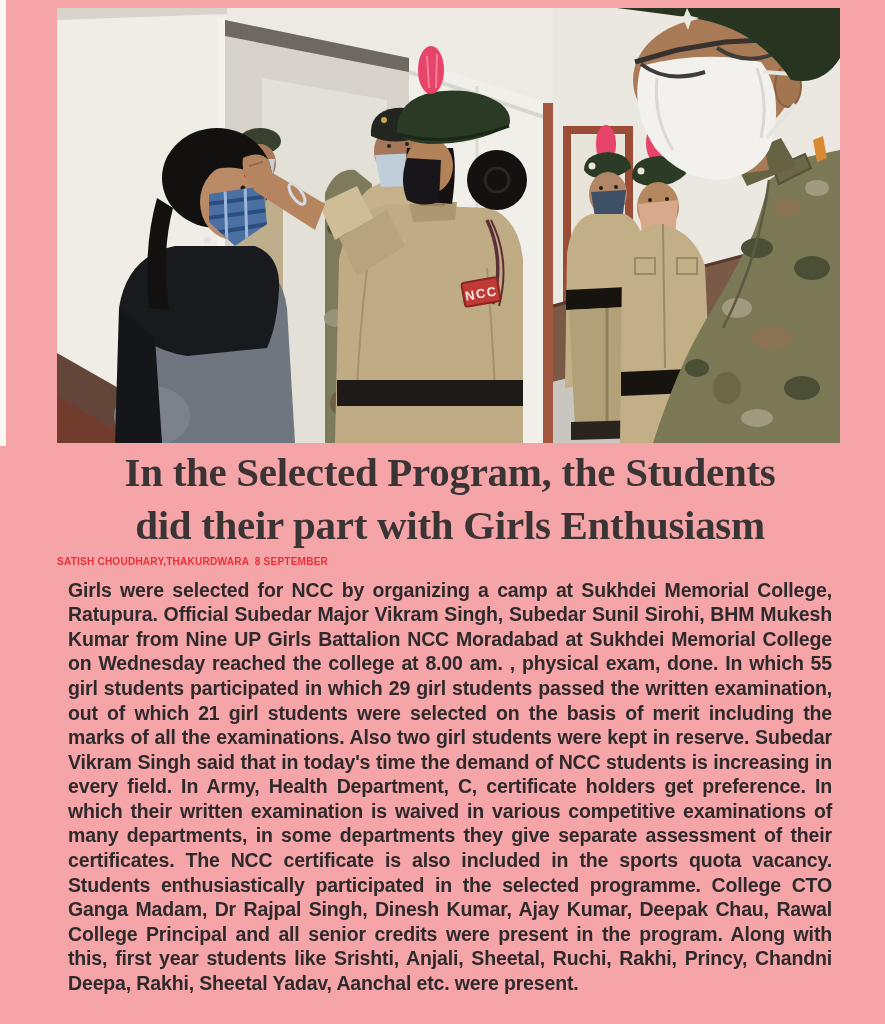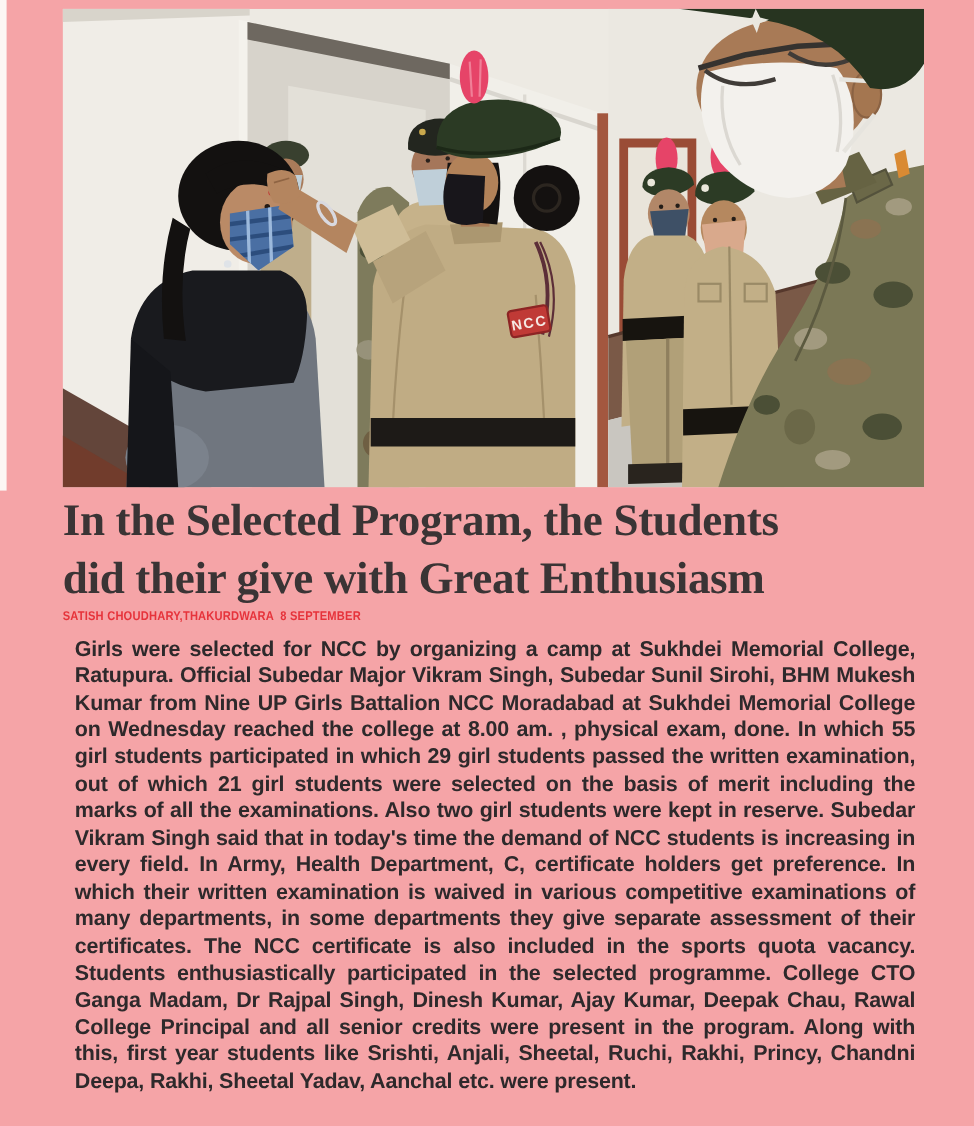--- a/index.html
+++ b/index.html
@@ -7,21 +7,21 @@
     width:885px;height:1024px;position:relative;overflow:hidden;
     background:#f5a4a7;
     font-family:"Liberation Sans",sans-serif;
   }
   .edge-left{position:absolute;left:0;top:0;width:6px;height:446px;background:#fcf6f4;}
   .photo{position:absolute;left:57px;top:8px;width:783px;height:435px;margin:0;}
   .photo svg{display:block;width:100%;height:100%;}
   .content{position:absolute;left:57px;top:446px;width:786px;}
   .headline{
     margin:0;font-family:"Liberation Serif","DejaVu Serif",serif;
-    font-weight:700;color:#3a3435;font-size:41px;line-height:1.29;letter-spacing:-0.3px;
+    font-weight:700;color:#3a3435;font-size:41px;line-height:1.29;letter-spacing:-0.3px;text-align:center;
   }
   .headline span{display:block;}
   .byline{
     margin:3px 0 7px 0;color:#e6333b;font-weight:700;font-size:11.5px;
     transform:scaleX(0.88);transform-origin:left center;white-space:pre;
     letter-spacing:0.2px;
   }
   .body-text{
     margin:11px;color:#2e292b;font-weight:700;font-size:19.5px;line-height:1.26;
     text-align:justify;letter-spacing:-0.15px;
@@ -227,17 +227,17 @@
       </g>
       <path d="M560,0 L783,0 L783,50 Q766,78 734,72 Q700,20 636,10 Q592,4 560,0 Z" fill="#273420"></path>
       <polygon points="630,0 634,8 642,10 634,13 631,22 627,13 619,10 627,8" fill="#e9e7df"></polygon>
     </g>
   </svg>
 </figure>
 
 <div class="content">
   <h1 class="headline">
     <span>In the Selected Program, the Students</span>
-    <span>did their give with Great Enthusiasm</span>
+    <span>did their part with Girls Enthusiasm</span>
   </h1>
   <div class="byline">SATISH CHOUDHARY,THAKURDWARA  8 SEPTEMBER</div>
   <p class="body-text">Girls were selected for NCC by organizing a camp at Sukhdei Memorial College, Ratupura. Official Subedar Major Vikram Singh, Subedar Sunil Sirohi, BHM Mukesh Kumar from Nine UP Girls Battalion NCC Moradabad at Sukhdei Memorial College on Wednesday reached the college at 8.00 am. , physical exam, done. In which 55 girl students participated in which 29 girl students passed the written examination, out of which 21 girl students were selected on the basis of merit including the marks of all the examinations. Also two girl students were kept in reserve. Subedar Vikram Singh said that in today's time the demand of NCC students is increasing in every field. In Army, Health Department, C, certificate holders get preference. In which their written examination is waived in various competitive examinations of many departments, in some departments they give separate assessment of their certificates. The NCC certificate is also included in the sports quota vacancy. Students enthusiastically participated in the selected programme. College CTO Ganga Madam, Dr Rajpal Singh, Dinesh Kumar, Ajay Kumar, Deepak Chau, Rawal College Principal and all senior credits were present in the program. Along with this, first year students like Srishti, Anjali, Sheetal, Ruchi, Rakhi, Princy, Chandni Deepa, Rakhi, Sheetal Yadav, Aanchal etc. were present.</p>
 </div>
 
 </body></html>

